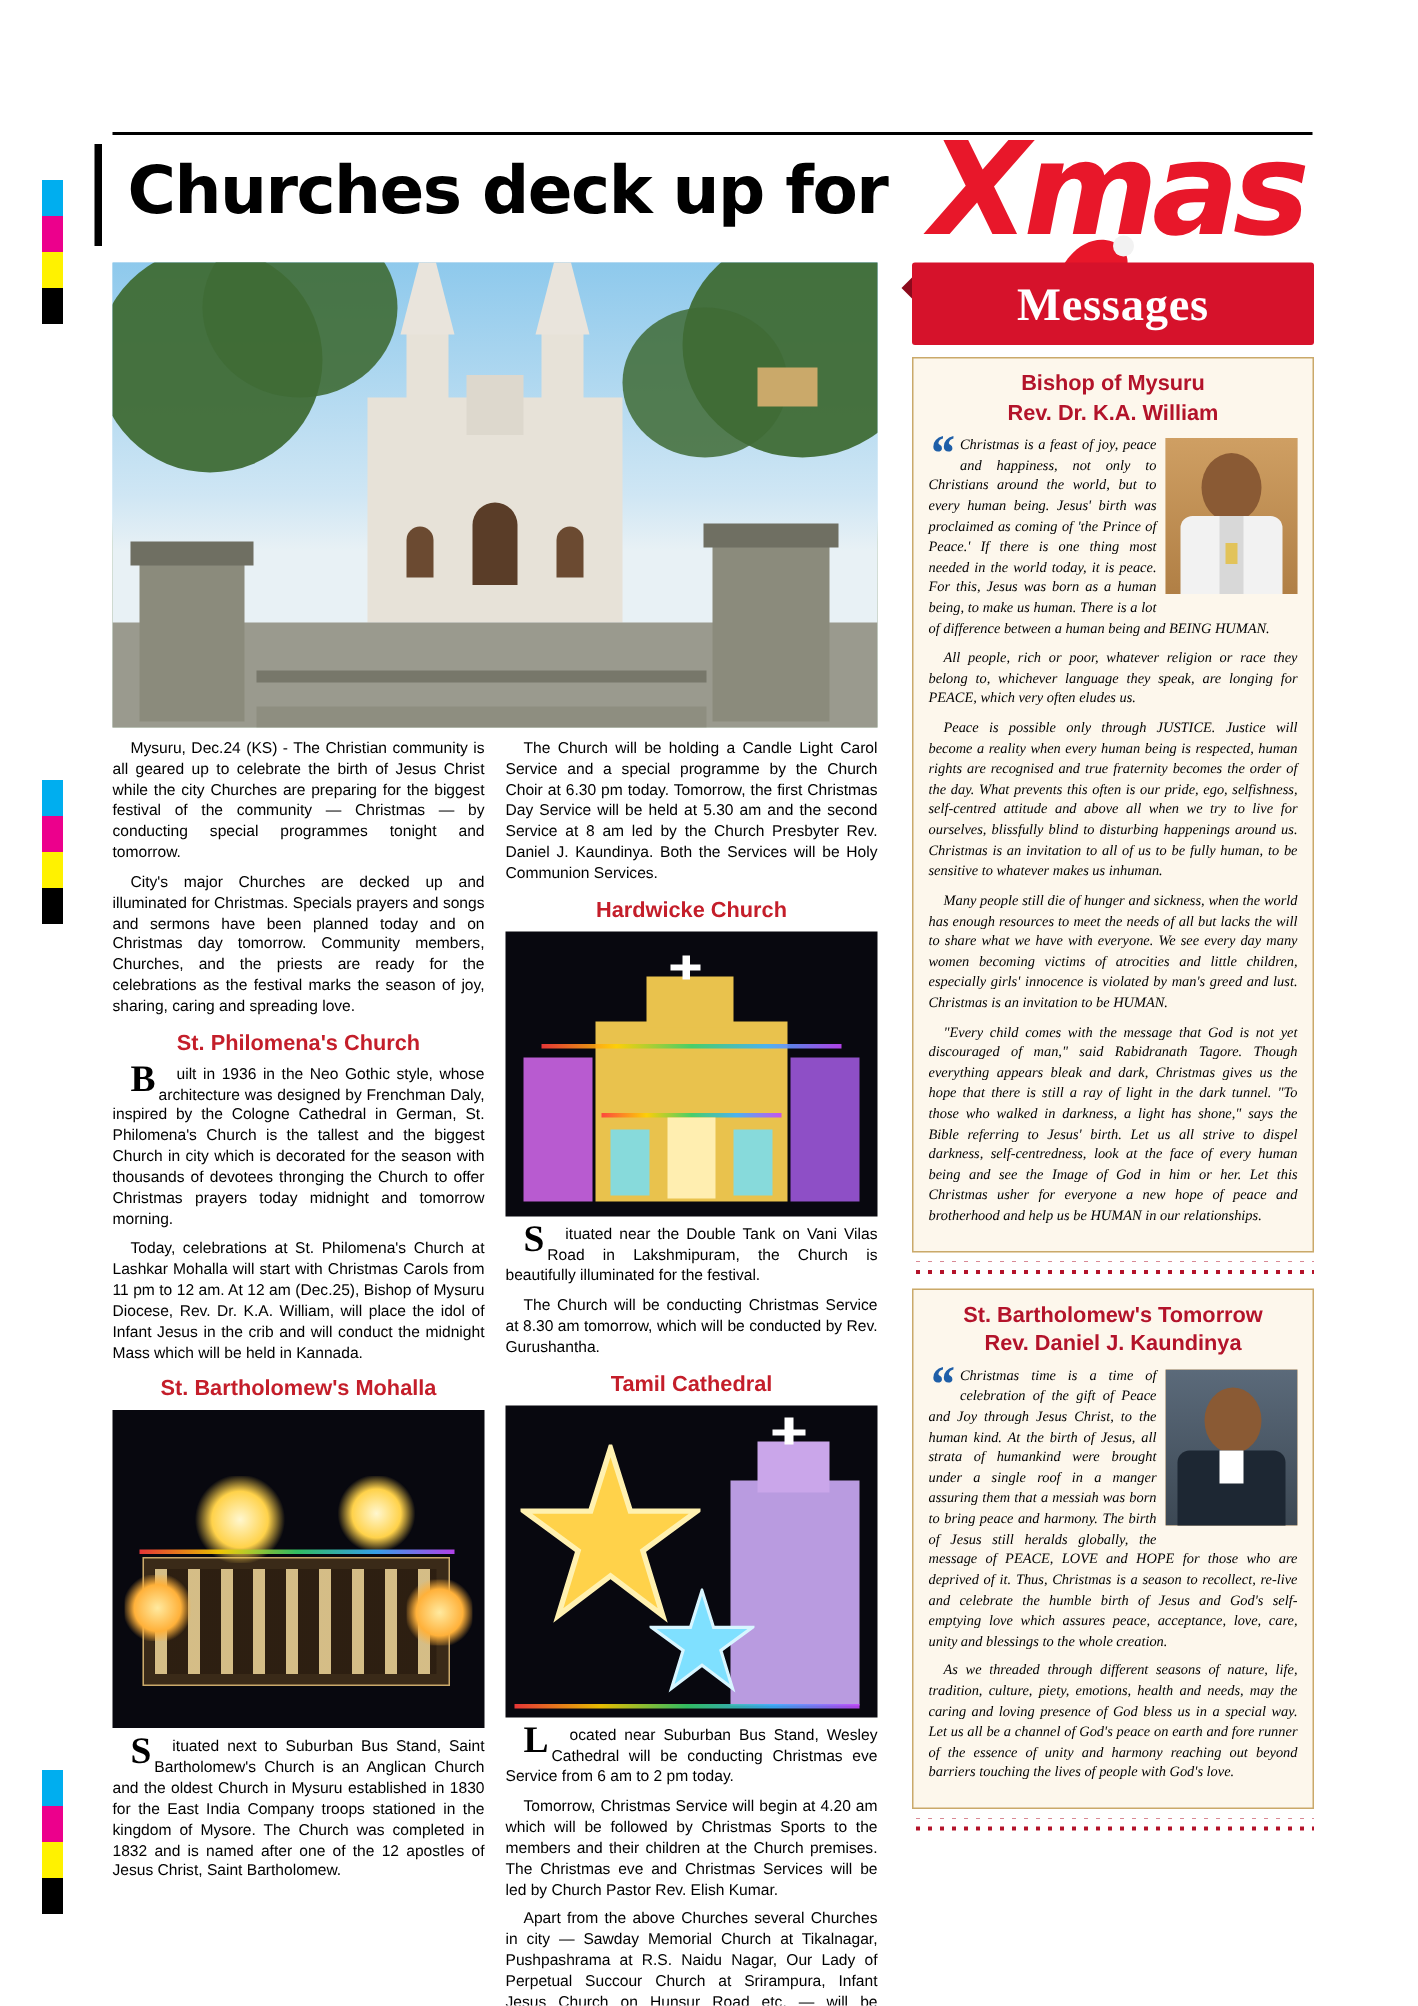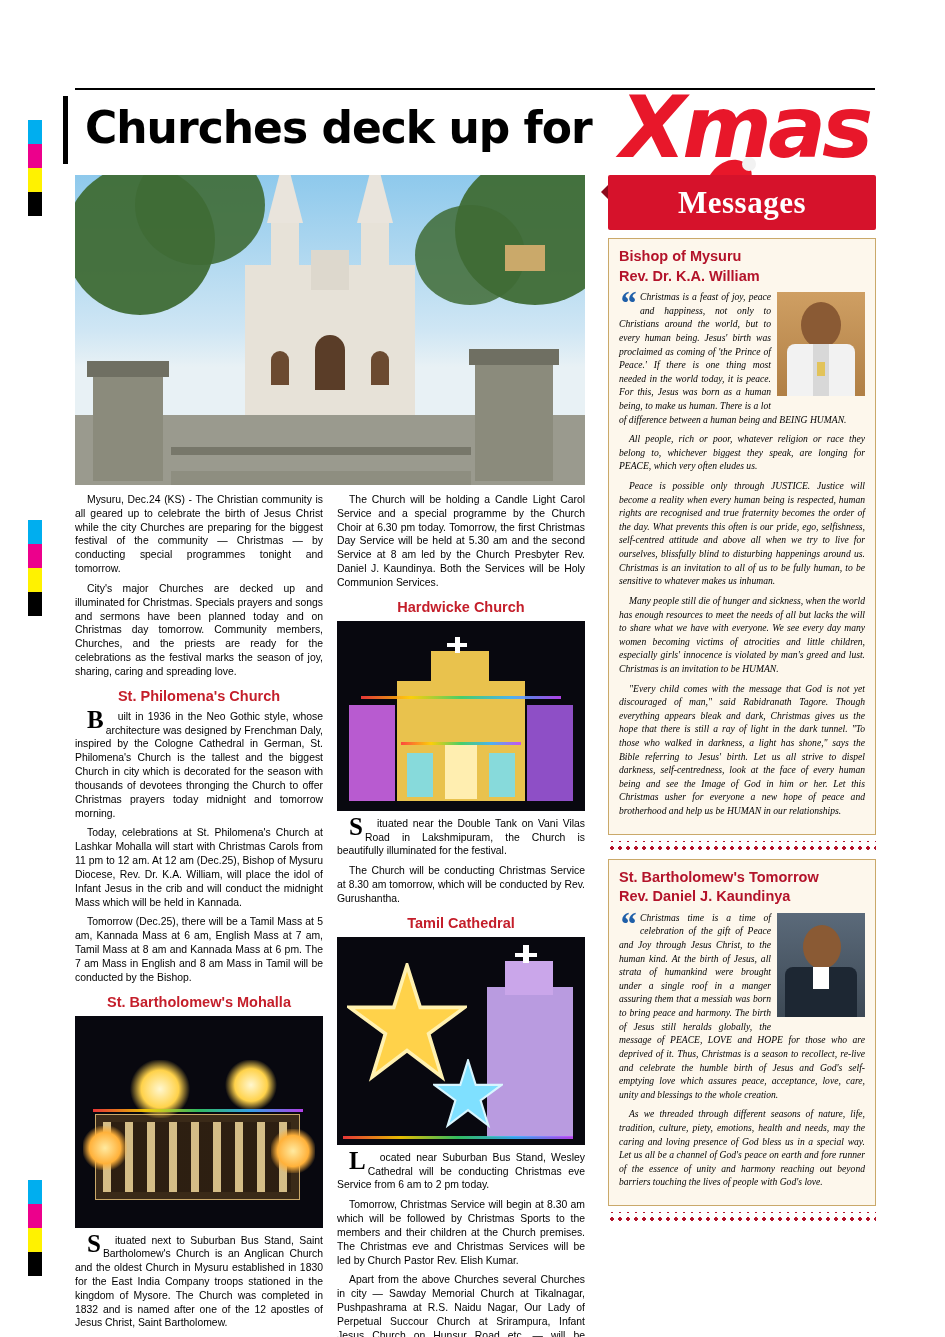--- a/index.html
+++ b/index.html
@@ -61,21 +61,21 @@
   }
   .msg-banner:before{
     content:""; position:absolute; left:-7px; top:10px; border:7px solid transparent;
     border-right-color:#8c0a1c; border-left:0;
   }
   .msg-box {
     margin-top:8px; width:268px; border:1px solid #caa96a; background:#fdf7ec;
     padding:8px 10px 10px 10px;
   }
   .msg-title {
-    color:#b3132a; font-weight:bold; font-size:14.5px; line-height:1.35;
+    text-align:center; color:#b3132a; font-weight:bold; font-size:14.5px; line-height:1.35;
     margin-bottom:4px;
   }
   .msg-body { font-family:"Liberation Serif", serif; font-style:italic; font-size:9.6px; line-height:1.42; text-align:justify; }
   .msg-body p { margin:0 0 6px 0; text-indent:10px; }
   .quote-mark { float:left; color:#1f5fa8; font-size:34px; line-height:22px; font-family:"Liberation Serif",serif; font-weight:bold; margin:2px 4px 0 0; }
   .bishop-photo {
     float:right; width:88px; height:104px; margin:2px 0 4px 6px;
     background:#caa06a; position:relative; overflow:hidden; border:0;
   }
   .dots { width:268px; height:10px; margin:6px 0; background-image:radial-gradient(#b3132a 1.6px, transparent 1.7px); background-size:8px 8px; background-position:0 3px; }
@@ -175,21 +175,20 @@
       <div class="col">
         <div class="body-text">
           <p>Mysuru, Dec.24 (KS) - The Christian community is all geared up to celebrate the birth of Jesus Christ while the city Churches are preparing for the biggest festival of the community — Christmas — by conducting special programmes tonight and tomorrow.</p>
           <p>City's major Churches are decked up and illuminated for Christmas. Specials prayers and songs and sermons have been planned today and on Christmas day tomorrow. Community members, Churches, and the priests are ready for the celebrations as the festival marks the season of joy, sharing, caring and spreading love.</p>
         </div>
 
         <div class="sec-head">St. Philomena's Church</div>
         <div class="body-text">
           <p class="dropcap">Built in 1936 in the Neo Gothic style, whose architecture was designed by Frenchman Daly, inspired by the Cologne Cathedral in German, St. Philomena's Church is the tallest and the biggest Church in city which is decorated for the season with thousands of devotees thronging the Church to offer Christmas prayers today midnight and tomorrow morning.</p>
           <p>Today, celebrations at St. Philomena's Church at Lashkar Mohalla will start with Christmas Carols from 11 pm to 12 am. At 12 am (Dec.25), Bishop of Mysuru Diocese, Rev. Dr. K.A. William, will place the idol of Infant Jesus in the crib and will conduct the midnight Mass which will be held in Kannada.</p>
-          <p>Tomorrow (Dec.25), there will be a Tamil Mass at 5 am, Kannada Mass at 6 am, English Mass at 7 am, Tamil Mass at 8 am and Kannada Mass at 6 pm. The 7 am Mass in English and 8 am Mass in Tamil will be conducted by the Bishop.</p>
         </div>
 
         <div class="sec-head">St. Bartholomew's Mohalla</div>
 
         <div class="photo night" style="height:212px">
           <div style="position:absolute;left:20px;bottom:28px;width:205px;height:86px;background:#3a2a18;border:1px solid #caa96a"></div>
           <div style="position:absolute;left:28px;bottom:36px;width:188px;height:70px;background:repeating-linear-gradient(90deg,#f0d79a 0 8px,#2b1d10 8px 22px);opacity:.85"></div>
           <div style="position:absolute;left:55px;bottom:110px;width:60px;height:58px;background:radial-gradient(circle,#fff7cf 0%,#ffd24a 45%,rgba(255,180,40,0) 72%)"></div>
           <div style="position:absolute;left:150px;bottom:118px;width:52px;height:50px;background:radial-gradient(circle,#fff7cf 0%,#ffd24a 45%,rgba(255,180,40,0) 72%)"></div>
           <div style="position:absolute;left:8px;bottom:58px;width:44px;height:44px;background:radial-gradient(circle,#ffeaa0 0%,#ffb13a 50%,rgba(255,160,30,0) 75%)"></div>
@@ -235,21 +234,21 @@
           <svg viewBox="0 0 100 100" style="position:absolute;left:10px;bottom:62px;width:120px;height:120px">
             <polygon points="50,2 61,37 98,37 68,59 79,95 50,73 21,95 32,59 2,37 39,37" fill="#ffd24a" stroke="#fff1b0" stroke-width="3"></polygon>
           </svg>
           <svg viewBox="0 0 100 100" style="position:absolute;left:96px;bottom:16px;width:70px;height:70px">
             <polygon points="50,2 61,37 98,37 68,59 79,95 50,73 21,95 32,59 2,37 39,37" fill="#7fe0ff" stroke="#d8f6ff" stroke-width="3"></polygon>
           </svg>
           <div class="lightstrip" style="left:6px;bottom:6px;width:230px;"></div>
         </div>
         <div class="body-text" style="margin-top:6px">
           <p class="dropcap">Located near Suburban Bus Stand, Wesley Cathedral will be conducting Christmas eve Service from 6 am to 2 pm today.</p>
-          <p>Tomorrow, Christmas Service will begin at 8.30 am which will be followed by Christmas Sports to the members and their children at the Church premises. The Christmas eve and Christmas Services will be led by Church Pastor Rev. Elish Kumar.</p>
+          <p>Tomorrow, Christmas Service will begin at 4.20 am which will be followed by Christmas Sports to the members and their children at the Church premises. The Christmas eve and Christmas Services will be led by Church Pastor Rev. Elish Kumar.</p>
           <p>Apart from the above Churches several Churches in city — Sawday Memorial Church at Tikalnagar, Pushpashrama at R.S. Naidu Nagar, Our Lady of Perpetual Succour Church at Srirampura, Infant Jesus Church on Hunsur Road etc. — will be conducting Christmas Service tomorrow.</p>
         </div>
       </div>
     </div>
   </div>
 
   <div class="rightcol">
 
     <div class="msg-banner">
       <span>Messages</span>
@@ -262,21 +261,21 @@
       </div>
       <div class="msg-body">
         <div class="bishop-photo">
           <div style="position:absolute;inset:0;background:linear-gradient(#cf9f63,#b07f45)"></div>
           <div style="position:absolute;left:24px;top:10px;width:40px;height:46px;border-radius:50%;background:#8a5a34"></div>
           <div style="position:absolute;left:10px;top:52px;width:68px;height:52px;background:#f2f2f2;border-radius:8px 8px 0 0"></div>
           <div style="position:absolute;left:36px;top:52px;width:16px;height:52px;background:#d8d8d8"></div>
           <div style="position:absolute;left:40px;top:70px;width:8px;height:14px;background:#e2c35a"></div>
         </div>
         <p style="text-indent:0"><span class="quote-mark">“</span><span>Christmas is a feast of joy, peace and happiness, not only to Christians around the world, but to every human being. Jesus' birth was proclaimed as coming of 'the Prince of Peace.' If there is one thing most needed in the world today, it is peace. For this, Jesus was born as a human being, to make us human. There is a lot of difference between a human being and BEING HUMAN.</span></p>
-        <p>All people, rich or poor, whatever religion or race they belong to, whichever biggest they speak, are longing for PEACE, which very often eludes us.</p>
+        <p>All people, rich or poor, whatever religion or race they belong to, whichever language they speak, are longing for PEACE, which very often eludes us.</p>
         <p>Peace is possible only through JUSTICE. Justice will become a reality when every human being is respected, human rights are recognised and true fraternity becomes the order of the day. What prevents this often is our pride, ego, selfishness, self-centred attitude and above all when we try to live for ourselves, blissfully blind to disturbing happenings around us. Christmas is an invitation to all of us to be fully human, to be sensitive to whatever makes us inhuman.</p>
         <p>Many people still die of hunger and sickness, when the world has enough resources to meet the needs of all but lacks the will to share what we have with everyone. We see every day many women becoming victims of atrocities and little children, especially girls' innocence is violated by man's greed and lust. Christmas is an invitation to be HUMAN.</p>
         <p>"Every child comes with the message that God is not yet discouraged of man," said Rabidranath Tagore. Though everything appears bleak and dark, Christmas gives us the hope that there is still a ray of light in the dark tunnel. "To those who walked in darkness, a light has shone," says the Bible referring to Jesus' birth.  Let us all strive to dispel darkness, self-centredness, look at the face of every human being and see the Image of God in him or her. Let this Christmas usher for everyone a new hope of peace and brotherhood and help us be HUMAN in our relationships.</p>
       </div>
     </div>
 
     <div class="dots"></div>
 
     <div class="msg-box">
       <div class="msg-title">

